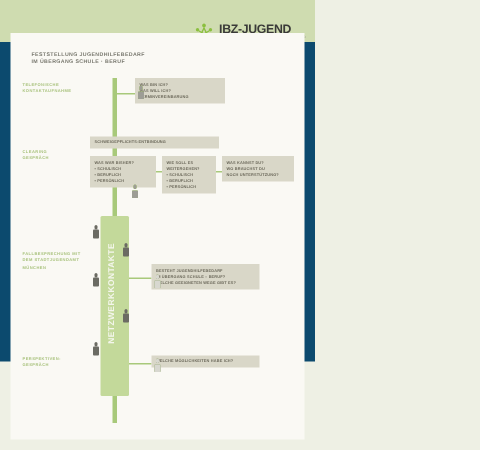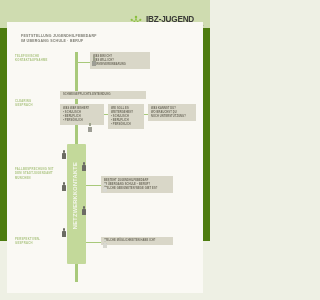--- a/index.html
+++ b/index.html
@@ -1,17 +1,17 @@
 <!DOCTYPE html>
 <html><head>
 <meta charset="utf-8">
 <style>
   html,body{margin:0;padding:0;}
   body{width:210px;height:300px;background:#eef0e4;font-family:"Liberation Sans",sans-serif;overflow:hidden;}
-  .page{position:relative;width:210px;height:241px;background:#4d7c0f;}
+  .page{position:relative;width:210px;height:241px;background:#0c4a6e;}
   .header{position:absolute;left:0;top:0;width:210px;height:28px;background:#cfdcb0;}
   .logo{position:absolute;right:6px;top:14px;display:flex;align-items:center;gap:3px;}
   .logo-mark{position:relative;width:14px;height:14px;flex:none;}
   .logo-text{line-height:1;}
   .logo-title{font-size:8.2px;font-weight:bold;color:#3a3a38;letter-spacing:-0.2px;}
   .logo-sub{font-size:2.1px;color:#8a8a82;letter-spacing:0.1px;margin-top:0.5px;}
   .sheet{position:absolute;left:7px;top:22px;width:196px;height:271px;background:#faf9f4;}
   .title{position:absolute;left:14px;top:12px;font-size:3.5px;font-weight:bold;color:#7a7a70;line-height:1.5;letter-spacing:0.25px;}
   .spine{position:absolute;left:68px;top:30px;width:3px;height:230px;background:#a8c97a;}
   .band{position:absolute;left:60px;width:19px;background:#c3d99a;border-radius:1px;}

